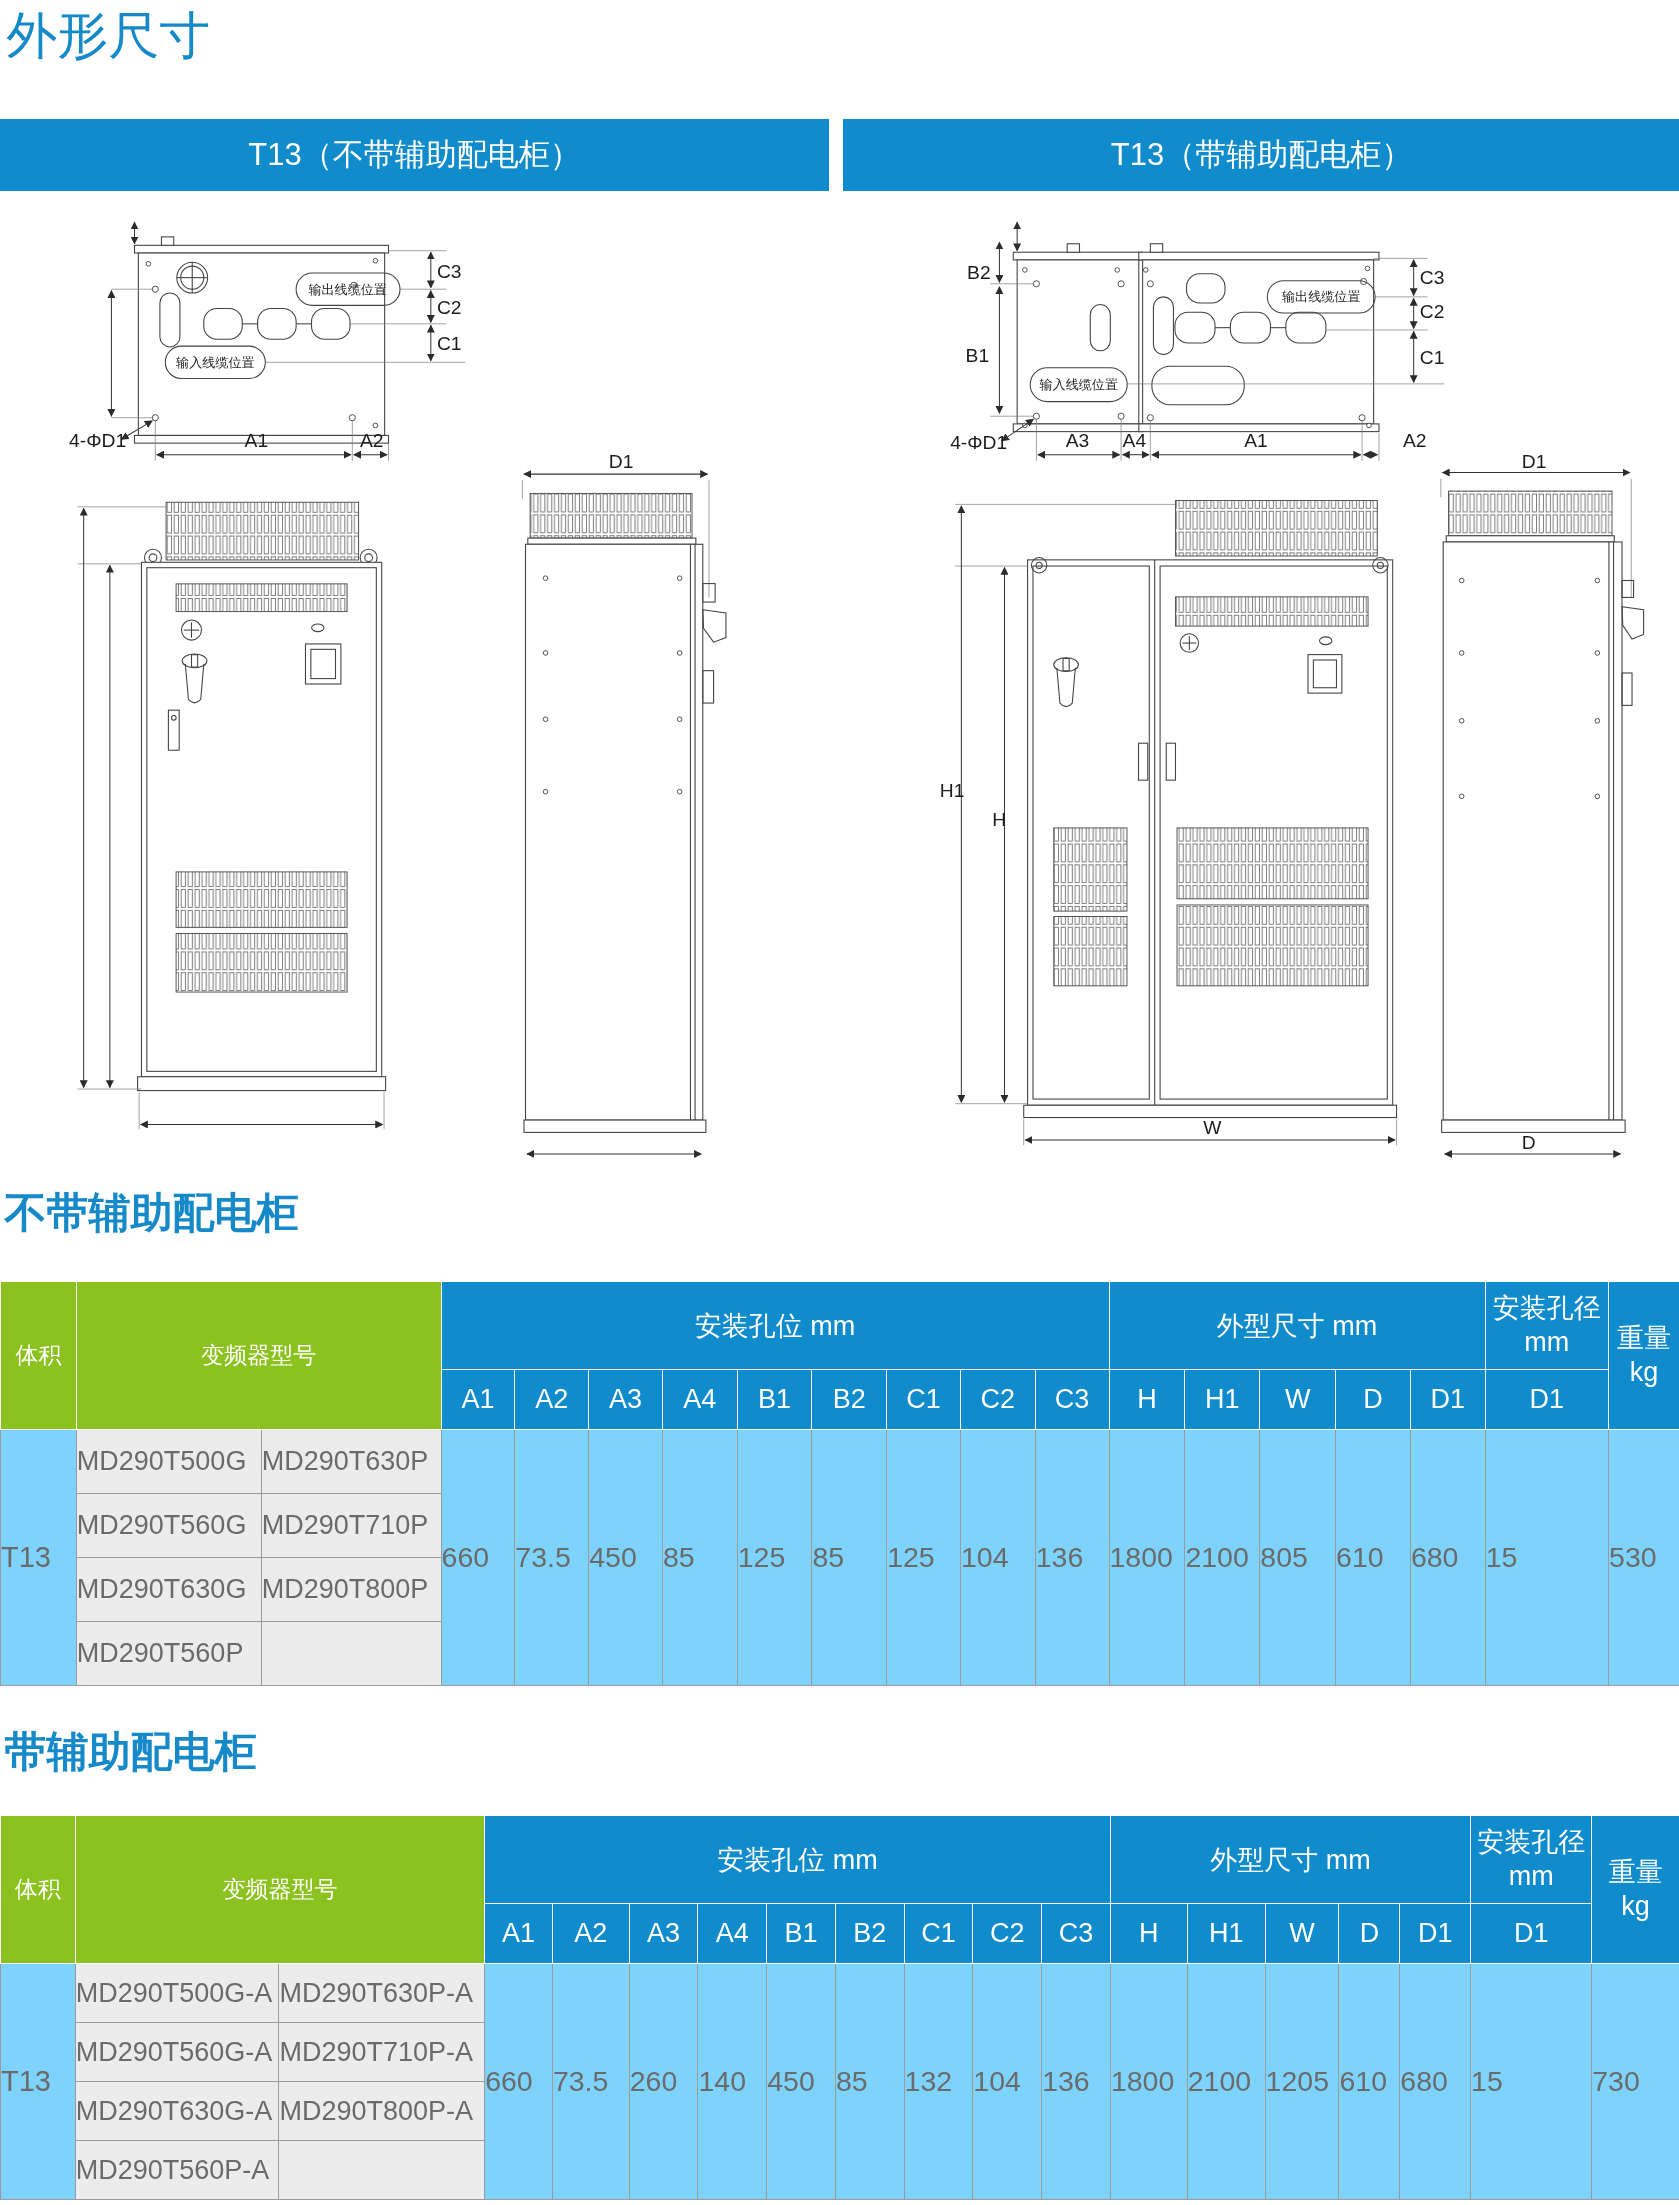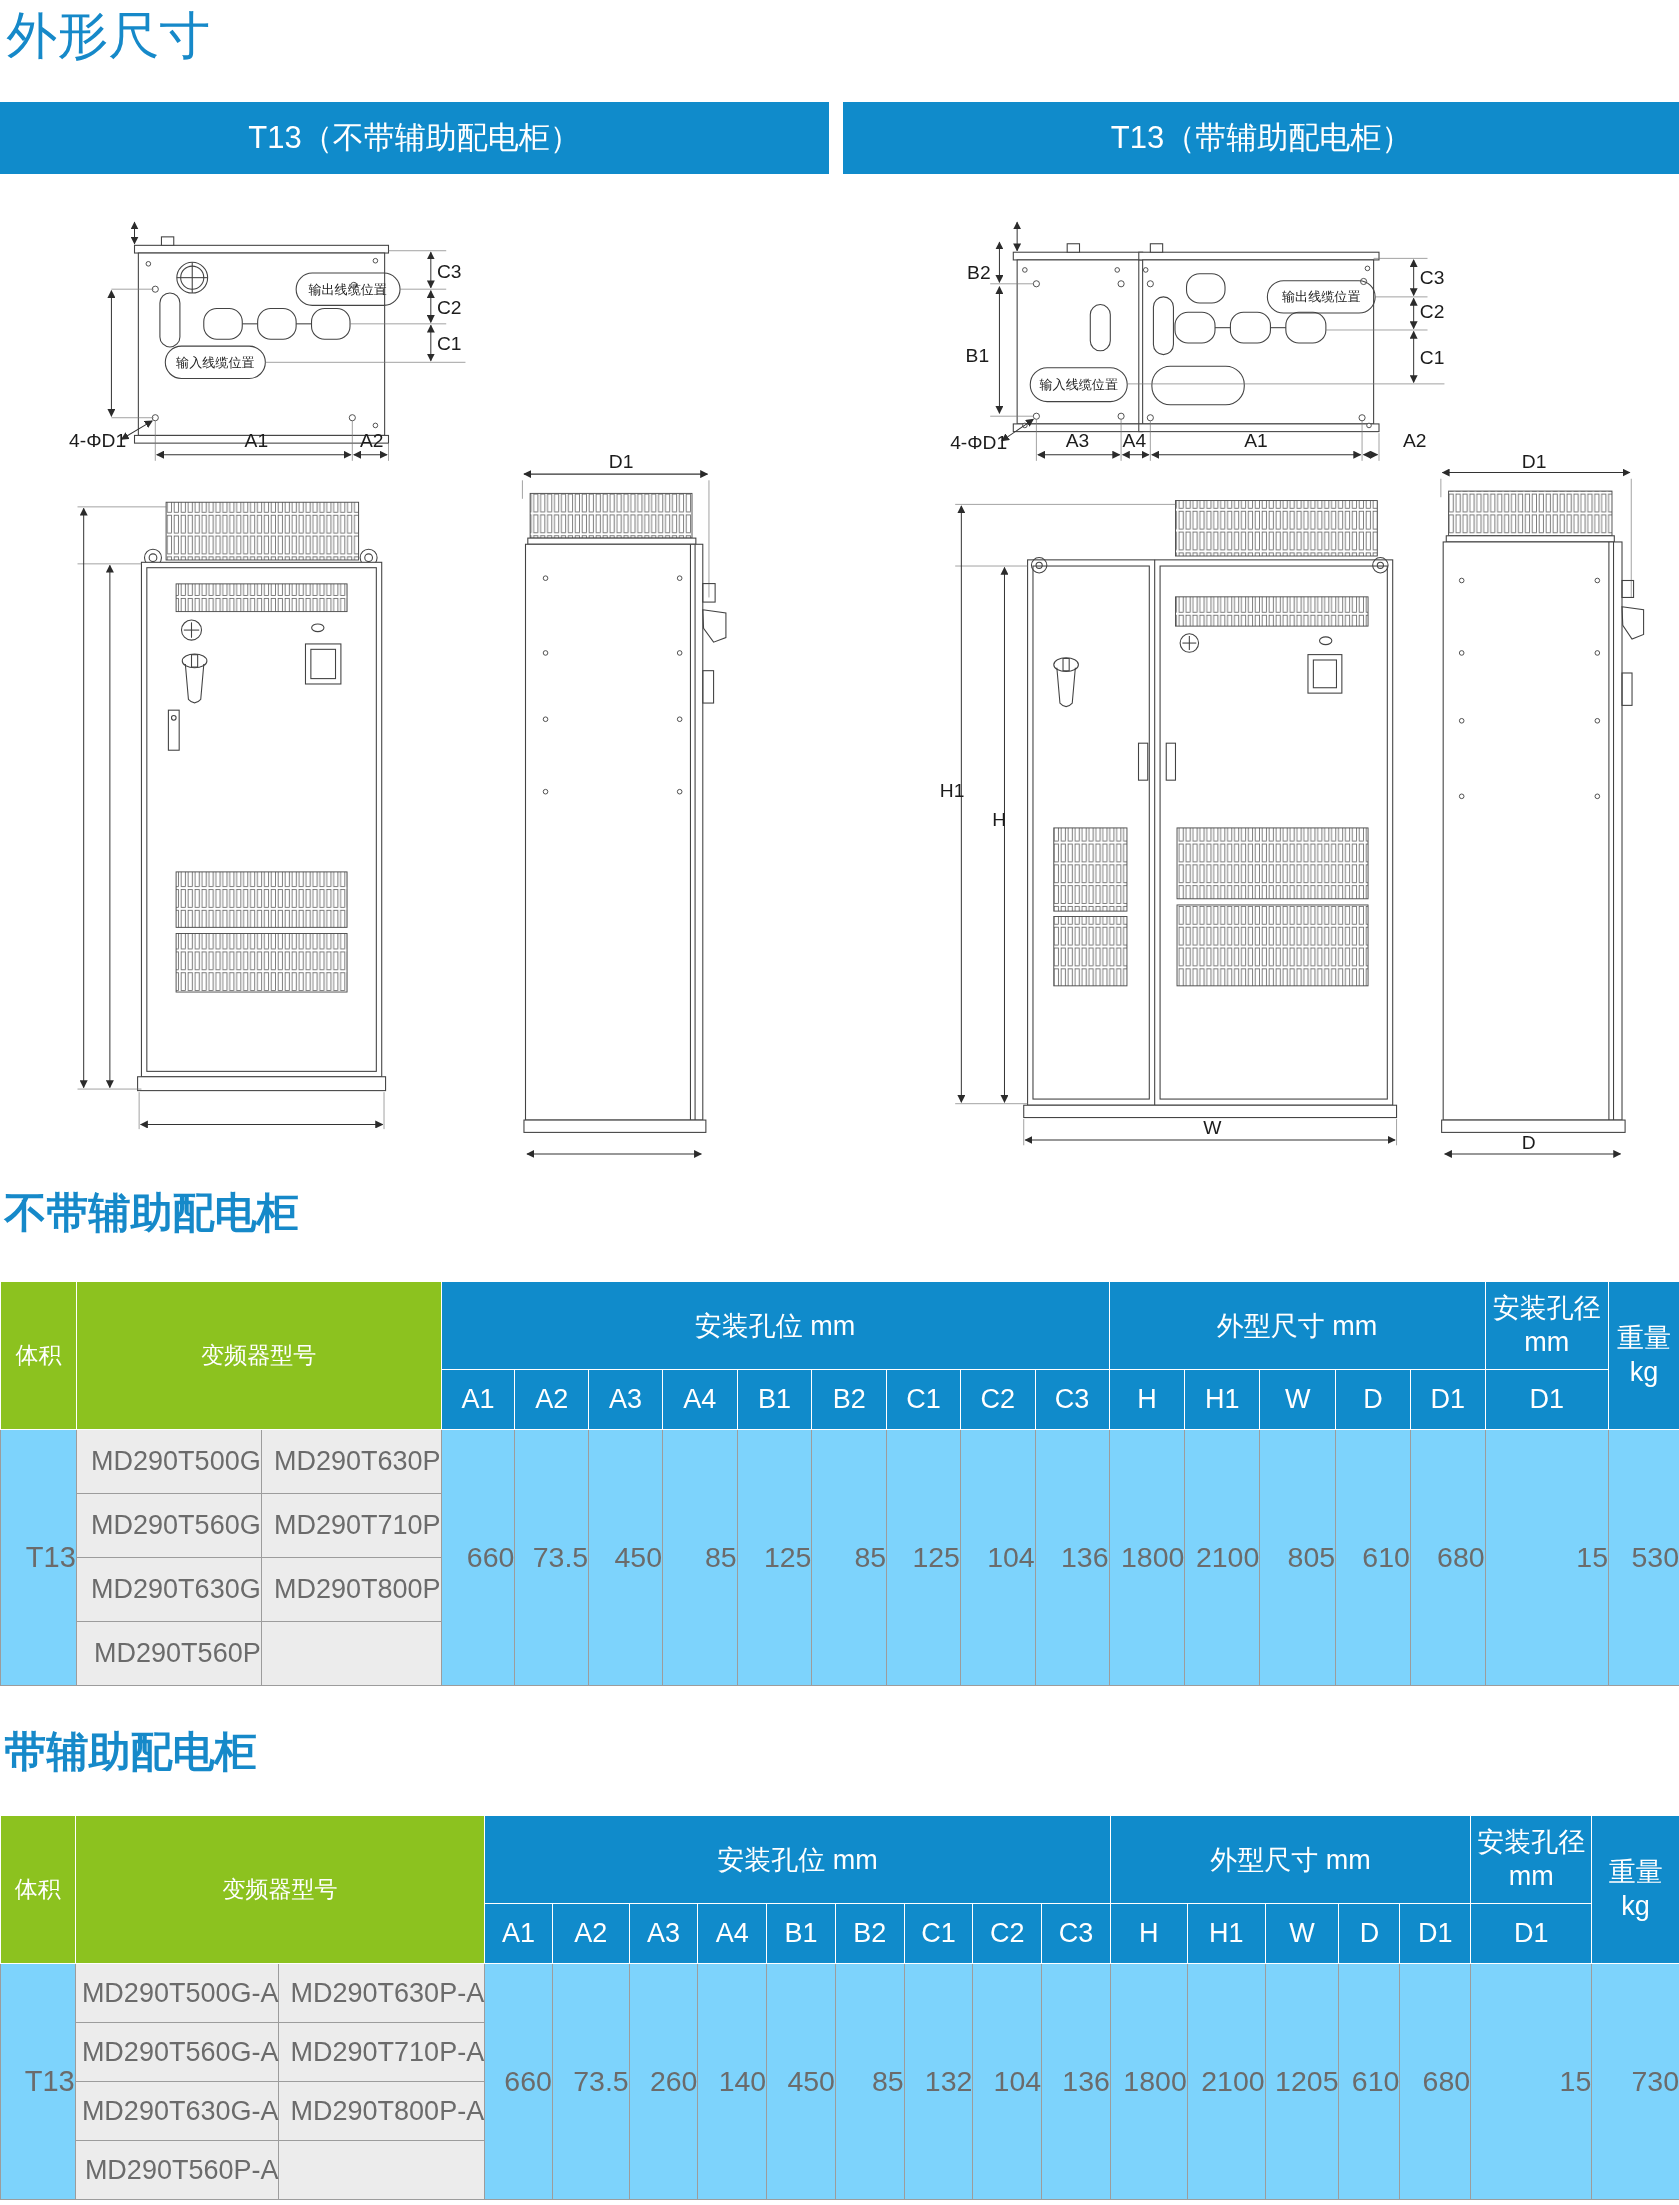--- a/index.html
+++ b/index.html
@@ -1,39 +1,39 @@
 <!DOCTYPE html>
 <html style="font-size:12.3px"><head>
 <meta charset="utf-8">
 <style>
   html,body{margin:0;padding:0;background:#fff;}
   body{width:1680px;height:2205px;position:relative;overflow:hidden;
        font-family:"Liberation Sans","DejaVu Sans",sans-serif;}
   .abs{position:absolute;}
   .page-title{left:6.2px;top:1.5px;font-size:51px;font-weight:normal;color:#1689C9;text-align:right;}
-  .banner{top:102px;height:72px;background:#108BCB;color:#fff;
+  .banner{top:119px;height:72px;background:#108BCB;color:#fff;
           display:flex;align-items:center;justify-content:center;font-size:31px;}
   .banner-left{left:0;width:829px;}
   .banner-right{left:843px;width:837px;}
   .section-heading{font-size:42px;font-weight:bold;color:#1689C9;}
   svg text{font-family:"Liberation Sans","DejaVu Sans",sans-serif;}
   .ln{stroke:#434343;stroke-width:1.4;fill:#fff;}
   .lnn{stroke:#434343;stroke-width:1.4;fill:none;}
   .thin{stroke:#7a7a7a;stroke-width:0.9;fill:none;}
   .dim{stroke:#333;stroke-width:1.3;fill:none;
        marker-start:url(#arr);marker-end:url(#arr);}
   .gr{fill:url(#grille);stroke:#4a4a4a;stroke-width:1.2;}
   .lbl{font-size:25px;fill:#1c1c1c;}
   .sm{font-size:17px;fill:#222;}
   .dot{fill:#fff;stroke:#444;stroke-width:1.2;}
   table.spec{border-collapse:collapse;table-layout:fixed;position:absolute;left:0;}
   table.spec th{background:#108BCB;color:#fff;font-weight:normal;
                 border:1.5px solid #fff;font-size:27px;padding:0;text-align:center;}
   table.spec th.g{background:#8CC21F;font-size:23px;}
-  table.spec td{border:0.8px solid #9c9c9c;text-align:right;color:#6b6b6b;padding:0;}
+  table.spec td{border:0.8px solid #9c9c9c;text-align:left;color:#6b6b6b;padding:0;}
   table.spec td.vol{background:#7dd3fc;font-size:29px;}
   table.spec td.mod{background:#ECECEC;font-size:27px;}
   table.spec td.val{background:#7dd3fc;font-size:28.5px;}
   .two{line-height:1.25;margin-left:36px;}
   #t1{top:1281px;} #t1 thead tr:first-child{height:88px;} #t1 thead tr:last-child{height:60px;}
   #t1 tbody tr{height:64px;}
   #t2{top:1815px;} #t2 thead tr:first-child{height:88px;} #t2 thead tr:last-child{height:60px;}
   #t2 tbody tr{height:59px;}
 </style>
 </head>

